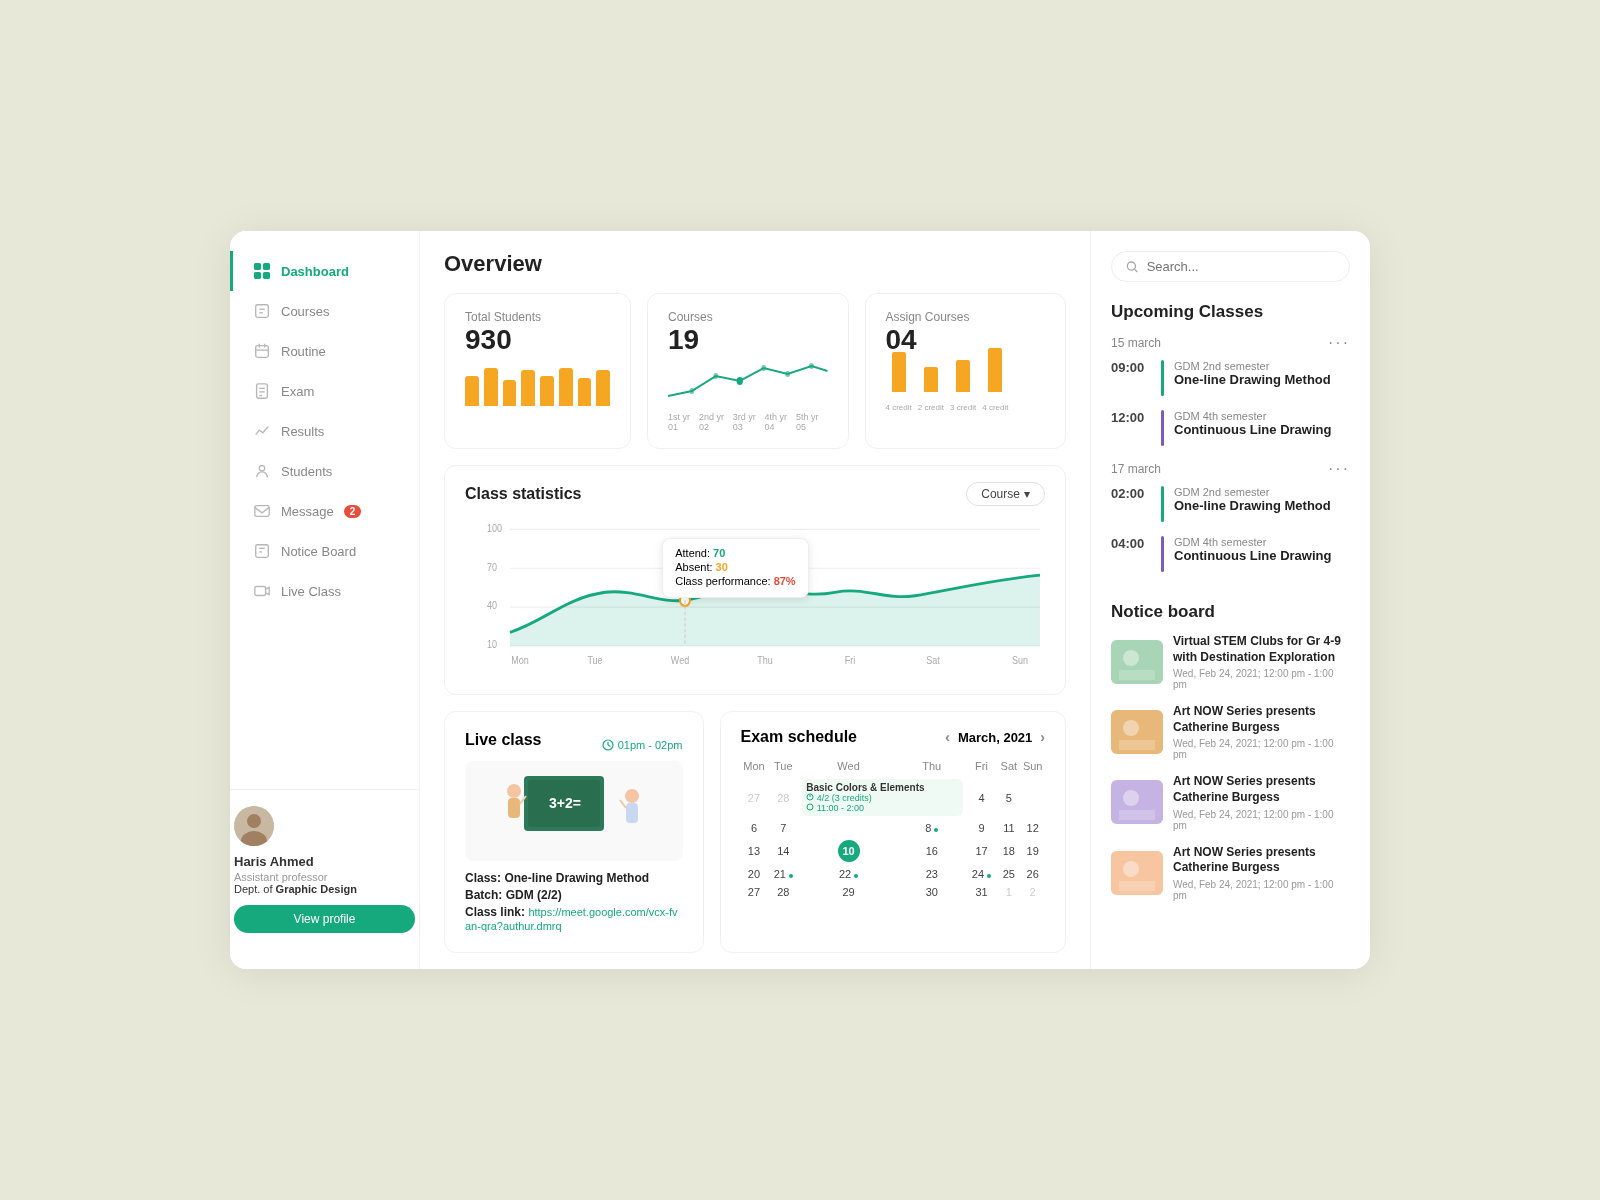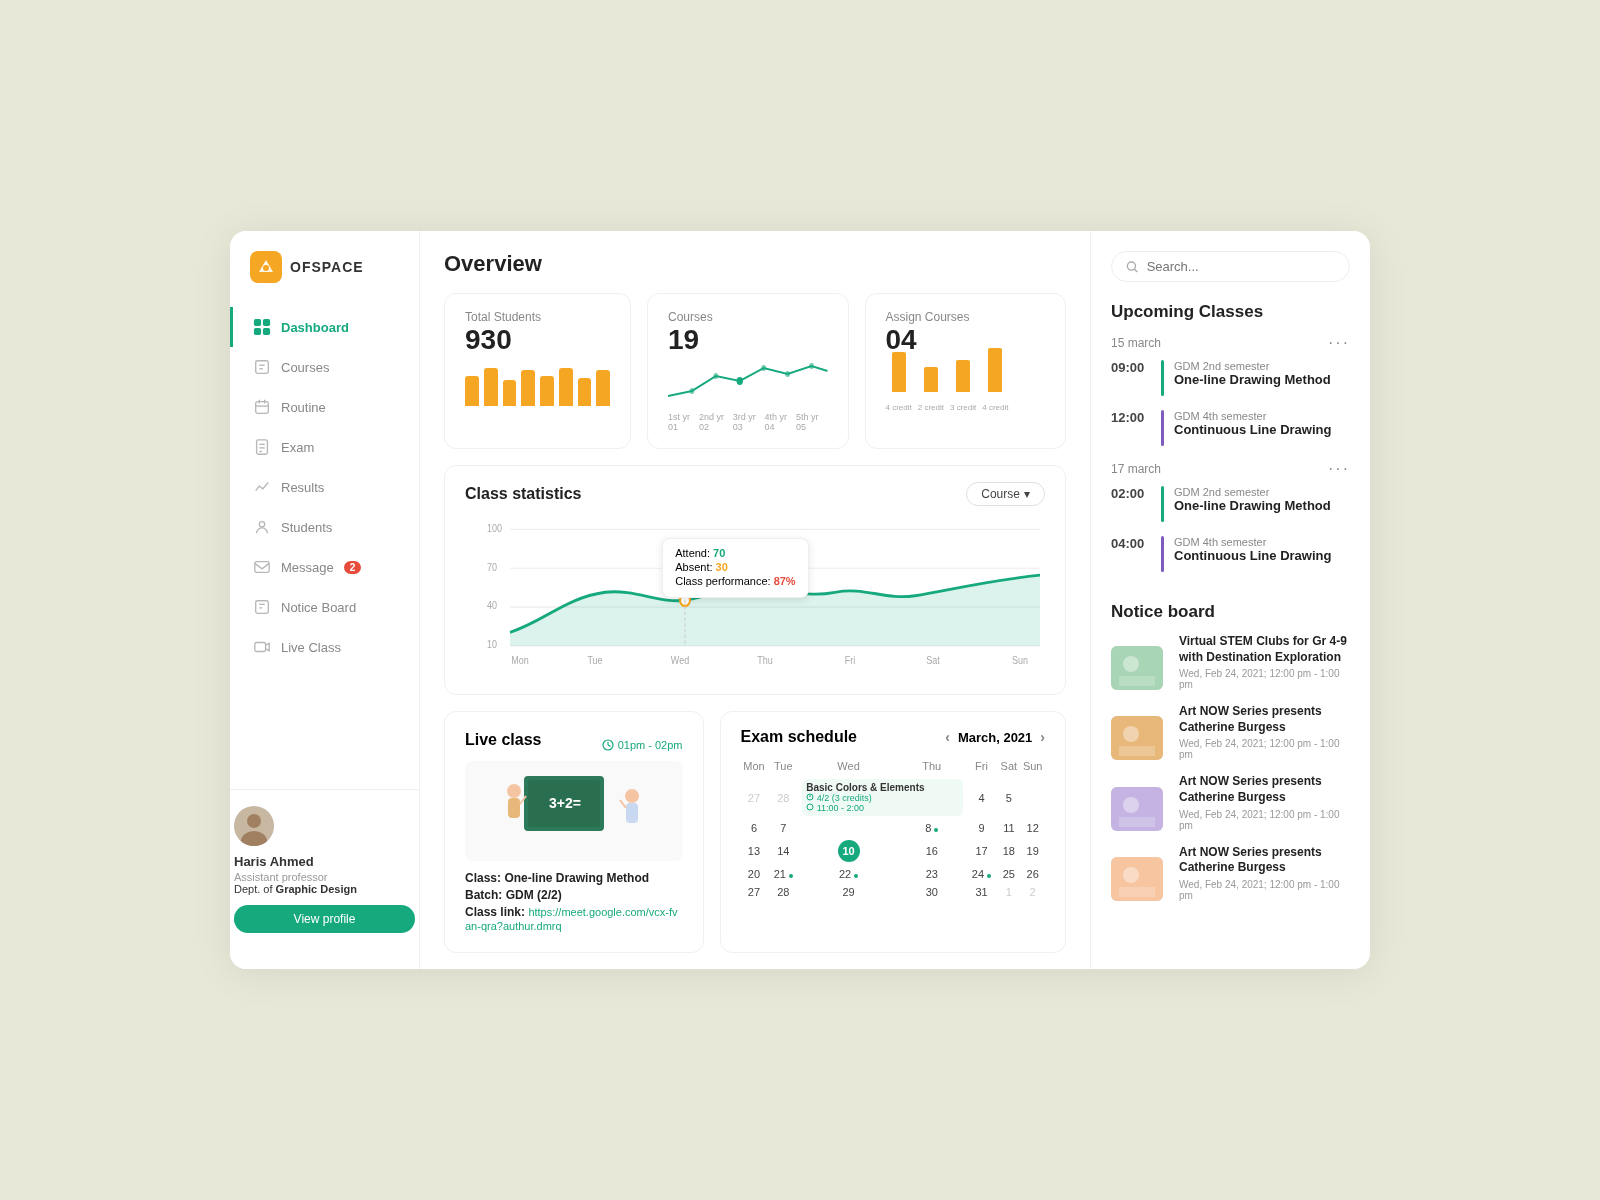--- a/index.html
+++ b/index.html
@@ -253,21 +253,21 @@
     }
     .time-col { font-size: 13px; font-weight: 600; color: #444; min-width: 40px; }
     .time-divider {
       width: 3px; background: #16a97e; border-radius: 2px; min-height: 36px;
     }
     .time-divider.purple { background: #7c5cbf; }
     .class-detail { font-size: 11px; color: #888; }
     .class-detail-name { font-size: 13px; font-weight: 600; color: #222; }
     .notice-section { margin-top: 16px; }
     .notice-item {
-      display: flex; gap: 16px; margin-bottom: 14px; align-items: flex-end;
+      display: flex; gap: 10px; margin-bottom: 14px; align-items: center;
     }
     .notice-thumb {
       width: 52px; height: 44px; border-radius: 6px; background: #ddd;
       overflow: hidden; flex-shrink: 0;
     }
     .notice-thumb svg { width: 100%; height: 100%; }
     .notice-content { flex: 1; }
     .notice-title { font-size: 12px; font-weight: 700; color: #222; line-height: 1.3; margin-bottom: 3px; }
     .notice-date { font-size: 10px; color: #999; }
     
@@ -277,29 +277,20 @@
     .assign-bar-group { display: flex; flex-direction: column; align-items: center; gap: 11px; }
     .assign-bar { width: 14px; background: #f5a623; border-radius: 2px 2px 0 0; }
     .credits-label { font-size: 8px; color: #aaa; }
   </style>
 </head>
 <body>
 
 <div class="app-container">
 
   <div class="sidebar">
-    <div class="logo-area">
-      <div class="logo-icon">
-        <svg width="18" height="18" viewBox="0 0 18 18">
-          <polygon points="9,2 16,14 2,14" fill="white" opacity="0.9"></polygon>
-          <circle cx="9" cy="10" r="3" fill="#f5a623"></circle>
-        </svg>
-      </div>
-      <span class="logo-text">OFSPACE</span>
-    </div>
 
     <div class="nav-items">
 
       <div class="nav-item active">
         <svg class="nav-icon" viewBox="0 0 20 20" fill="currentColor">
           <rect x="1" y="1" width="8" height="8" rx="2"></rect>
           <rect x="11" y="1" width="8" height="8" rx="2"></rect>
           <rect x="1" y="11" width="8" height="8" rx="2"></rect>
           <rect x="11" y="11" width="8" height="8" rx="2"></rect>
         </svg>

